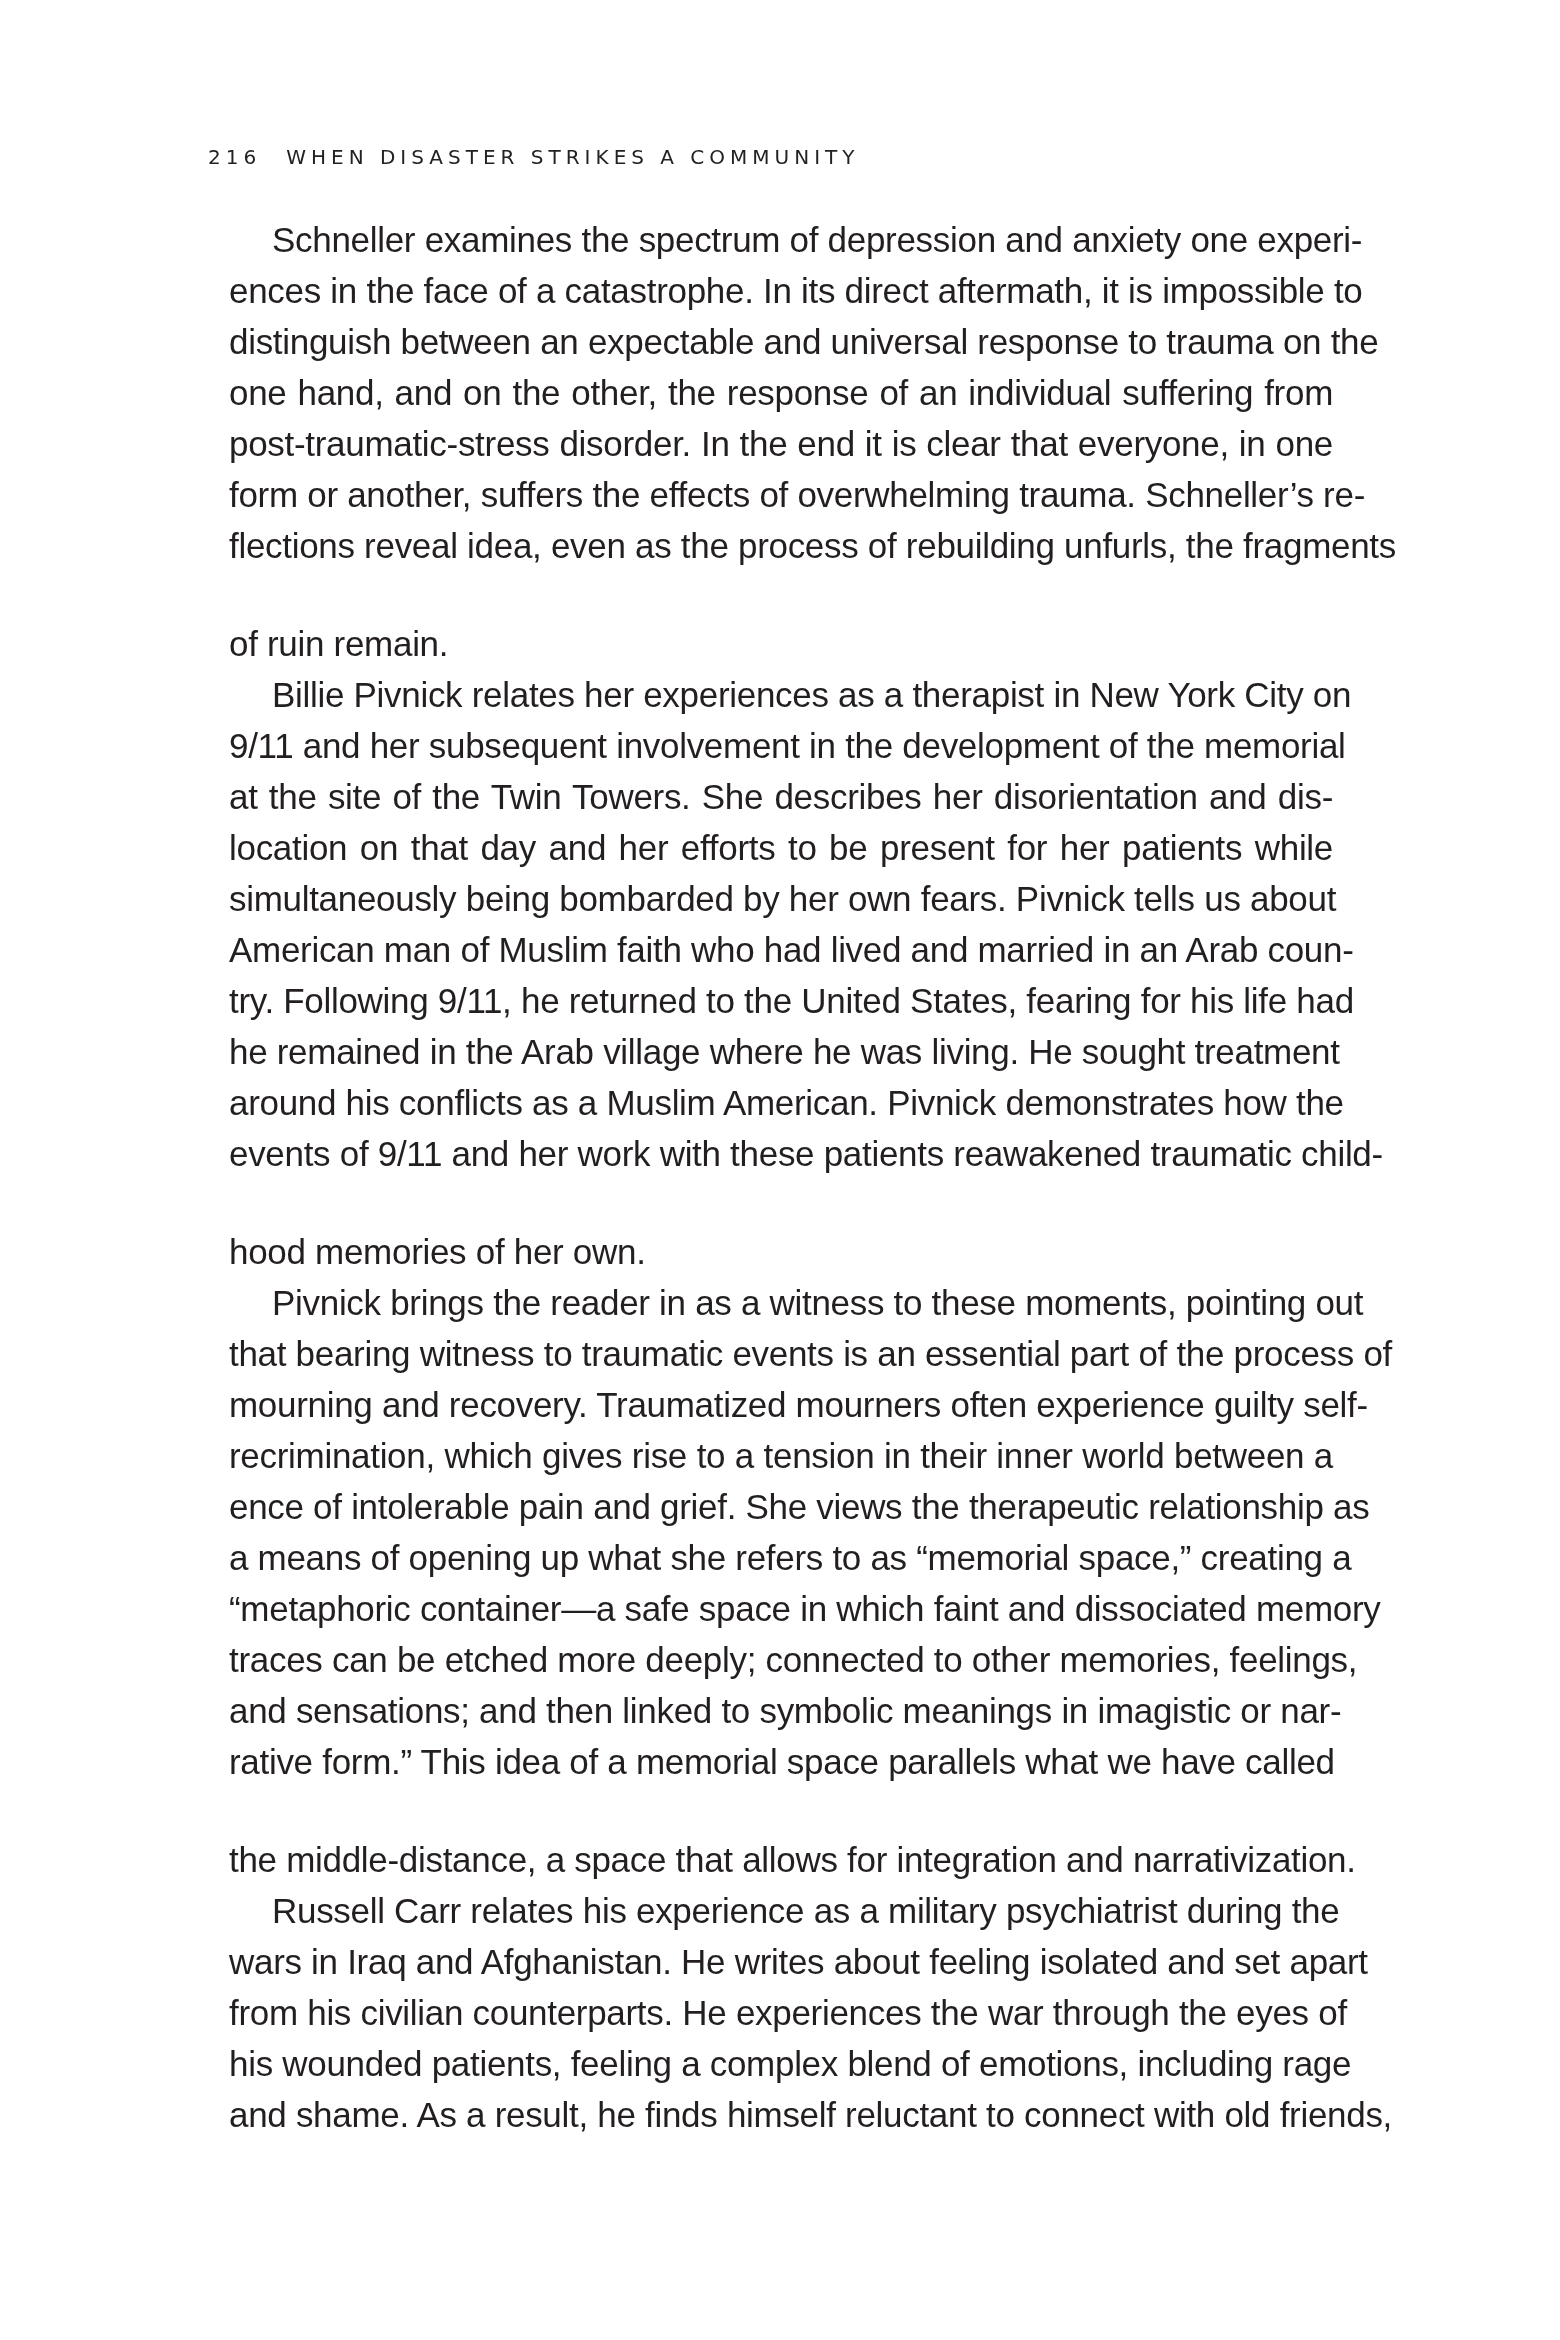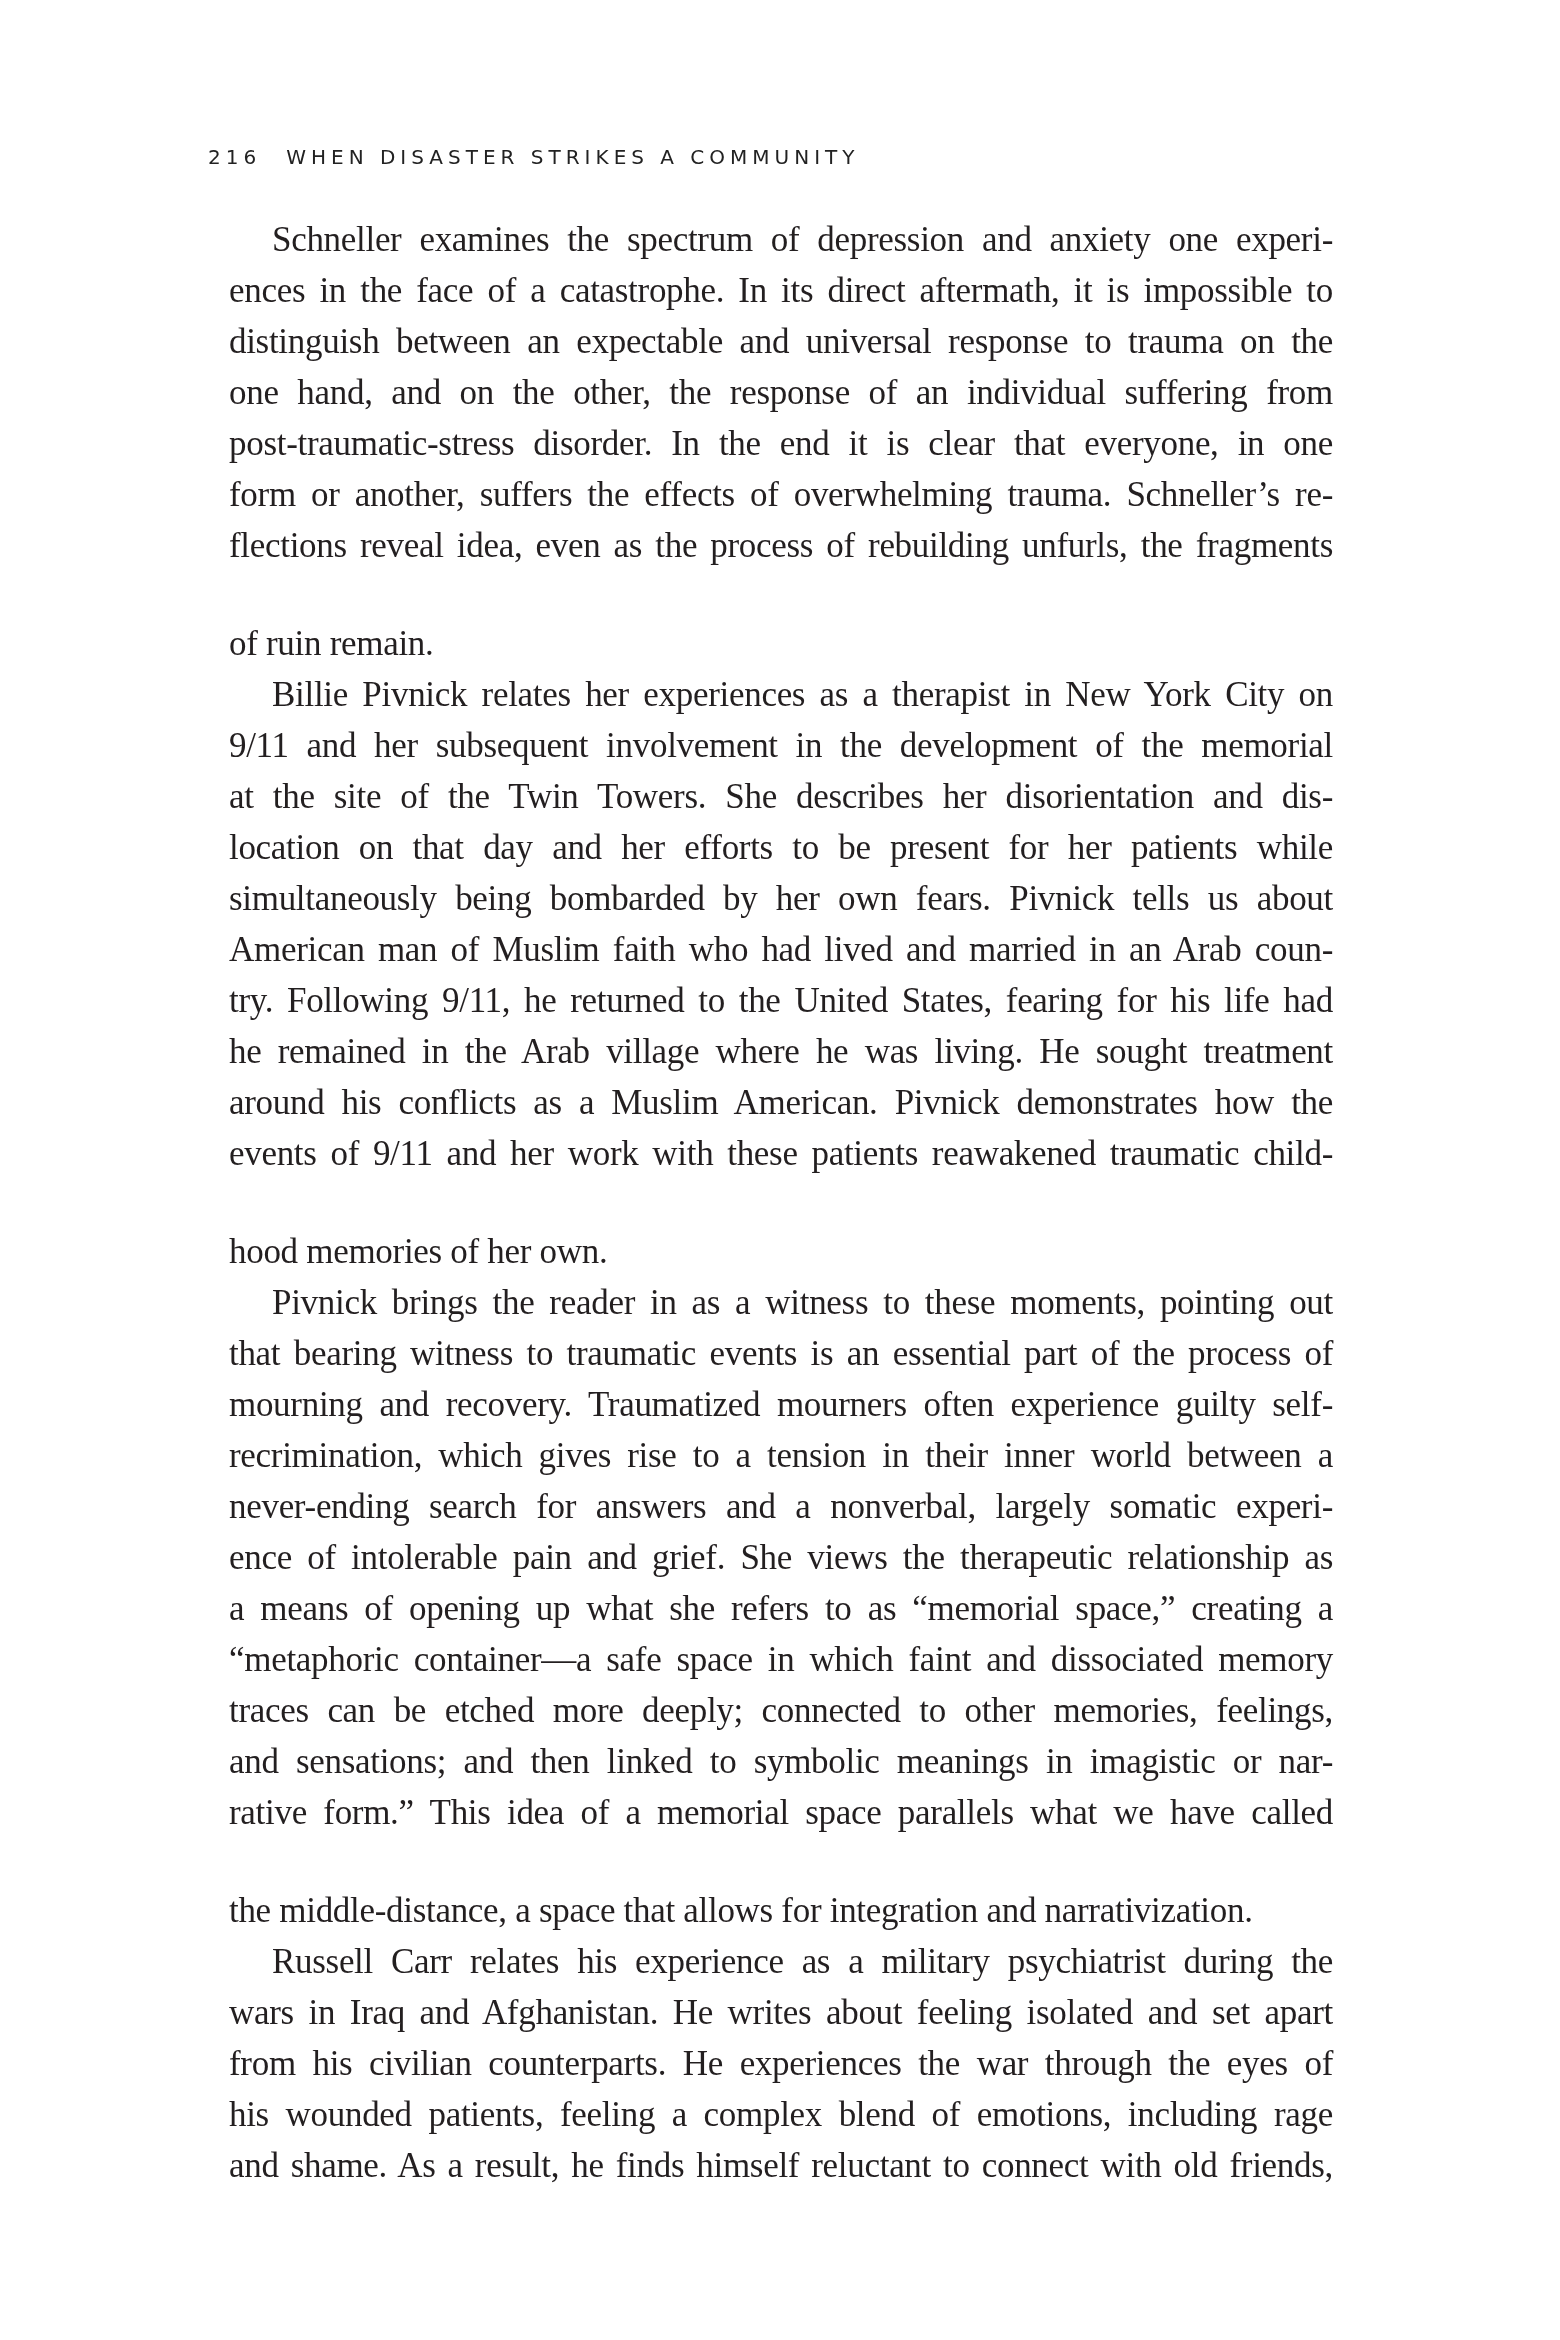--- a/index.html
+++ b/index.html
@@ -6,21 +6,21 @@
     body { width: 1561px; height: 2341px; position: relative; overflow: hidden; }
     .page { position: absolute; left: 0; top: 0; width: 1561px; height: 2341px; background: #ffffff; padding-left: 25px; }
     .running-head {
       position: absolute; left: 208px; top: 145px;
       font-family: "DejaVu Sans", sans-serif; font-size: 20px; letter-spacing: 5px;
       color: #222; white-space: nowrap;
     }
     .running-head .folio { margin-right: 25px; }
     .body-text {
       position: absolute; left: 229px; top: 214px; width: 1104px;
-      font-family: Liberation Serif, serif; font-size: 35px; color: #231f20;
+      font-family: Liberation Sans, sans-serif; font-size: 35px; color: #231f20;
     }
     .line {
       height: 51px; line-height: 51px; white-space: nowrap;
       text-align: justify; text-align-last: justify;
       letter-spacing: -0.3px;
     }
     .line.indent { padding-left: 43px; }
     .line.last { text-align-last: left; margin-top: 47px; }
   </style>
 </head>
@@ -52,21 +52,20 @@
         <div class="line">he remained in the Arab village where he was living. He sought treatment</div>
         <div class="line">around his conflicts as a Muslim American. Pivnick demonstrates how the</div>
         <div class="line">events of 9/11 and her work with these patients reawakened traumatic child-</div>
         <div class="line last">hood memories of her own.</div>
       </div>
       <div>
         <div class="line indent">Pivnick brings the reader in as a witness to these moments, pointing out</div>
         <div class="line">that bearing witness to traumatic events is an essential part of the process of</div>
         <div class="line">mourning and recovery. Traumatized mourners often experience guilty self-</div>
         <div class="line">recrimination, which gives rise to a tension in their inner world between a</div>
-        <div class="line">never-ending search for answers and a nonverbal, largely somatic experi-</div>
         <div class="line">ence of intolerable pain and grief. She views the therapeutic relationship as</div>
         <div class="line">a means of opening up what she refers to as “memorial space,” creating a</div>
         <div class="line">“metaphoric container—a safe space in which faint and dissociated memory</div>
         <div class="line">traces can be etched more deeply; connected to other memories, feelings,</div>
         <div class="line">and sensations; and then linked to symbolic meanings in imagistic or nar-</div>
         <div class="line">rative form.” This idea of a memorial space parallels what we have called</div>
         <div class="line last">the middle-distance, a space that allows for integration and narrativization.</div>
       </div>
       <div>
         <div class="line indent">Russell Carr relates his experience as a military psychiatrist during the</div>

